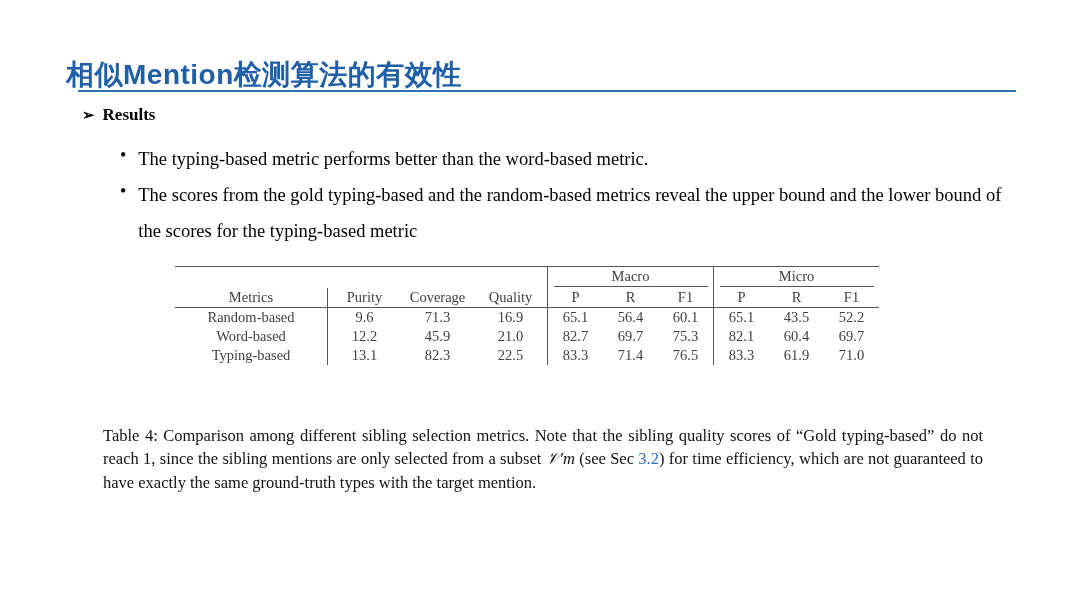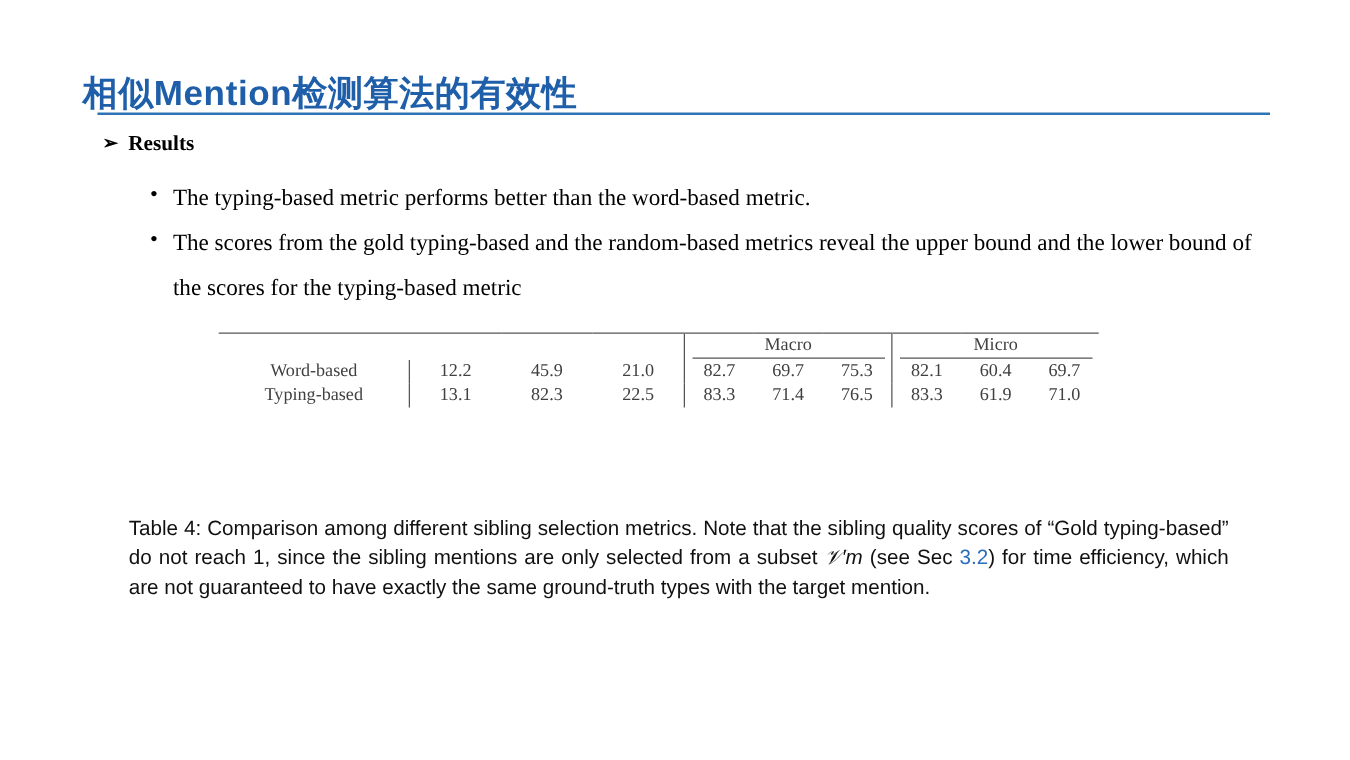--- a/index.html
+++ b/index.html
@@ -111,23 +111,23 @@
   .grouphdr { padding-bottom: 0px; }
   .grouphdr .underline {
     display: inline-block;
     border-bottom: 0.9px solid #555;
     padding: 0 2px 1px 2px;
     min-width: 150px;
   }
   .caption {
     position: absolute;
     left: 103px;
-    top: 412px;
+    top: 424px;
     width: 880px;
-    font-family: Liberation Sans, sans-serif;
+    font-family: Liberation Serif, serif;
     font-size: 16.5px;
     line-height: 1.42;
     color: #111111;
     text-align: justify;
   }
   .caption .lbl { font-weight: normal; }
   .caption .ref { color: #2a6ebb; }
   .caption i { font-style: italic; }
 
   
@@ -214,20 +214,44 @@
         <td class="col-num"></td>
         <td class="col-num"></td>
         <td class="col-num"></td>
         <td class="col-p vline-l grouphdr" colspan="3">
           <span class="underline">Macro</span>
         </td>
         <td class="col-p vline-l grouphdr" colspan="3">
           <span class="underline">Micro</span>
         </td>
       </tr>
+      <tr class="rule-bot">
+        <td class="col-metrics">Metrics</td>
+        <td class="col-num vline-l">Purity</td>
+        <td class="col-num">Coverage</td>
+        <td class="col-num">Quality</td>
+        <td class="col-p vline-l">P</td>
+        <td class="col-r">R</td>
+        <td class="col-f1">F1</td>
+        <td class="col-p vline-l">P</td>
+        <td class="col-r">R</td>
+        <td class="col-f1">F1</td>
+      </tr>
+      <tr>
+        <td class="col-metrics">Random-based</td>
+        <td class="col-num vline-l">9.6</td>
+        <td class="col-num">71.3</td>
+        <td class="col-num">16.9</td>
+        <td class="col-p vline-l">65.1</td>
+        <td class="col-r">56.4</td>
+        <td class="col-f1">60.1</td>
+        <td class="col-p vline-l">65.1</td>
+        <td class="col-r">43.5</td>
+        <td class="col-f1">52.2</td>
+      </tr>
       <tr>
         <td class="col-metrics">Word-based</td>
         <td class="col-num vline-l">12.2</td>
         <td class="col-num">45.9</td>
         <td class="col-num">21.0</td>
         <td class="col-p vline-l">82.7</td>
         <td class="col-r">69.7</td>
         <td class="col-f1">75.3</td>
         <td class="col-p vline-l">82.1</td>
         <td class="col-r">60.4</td>

